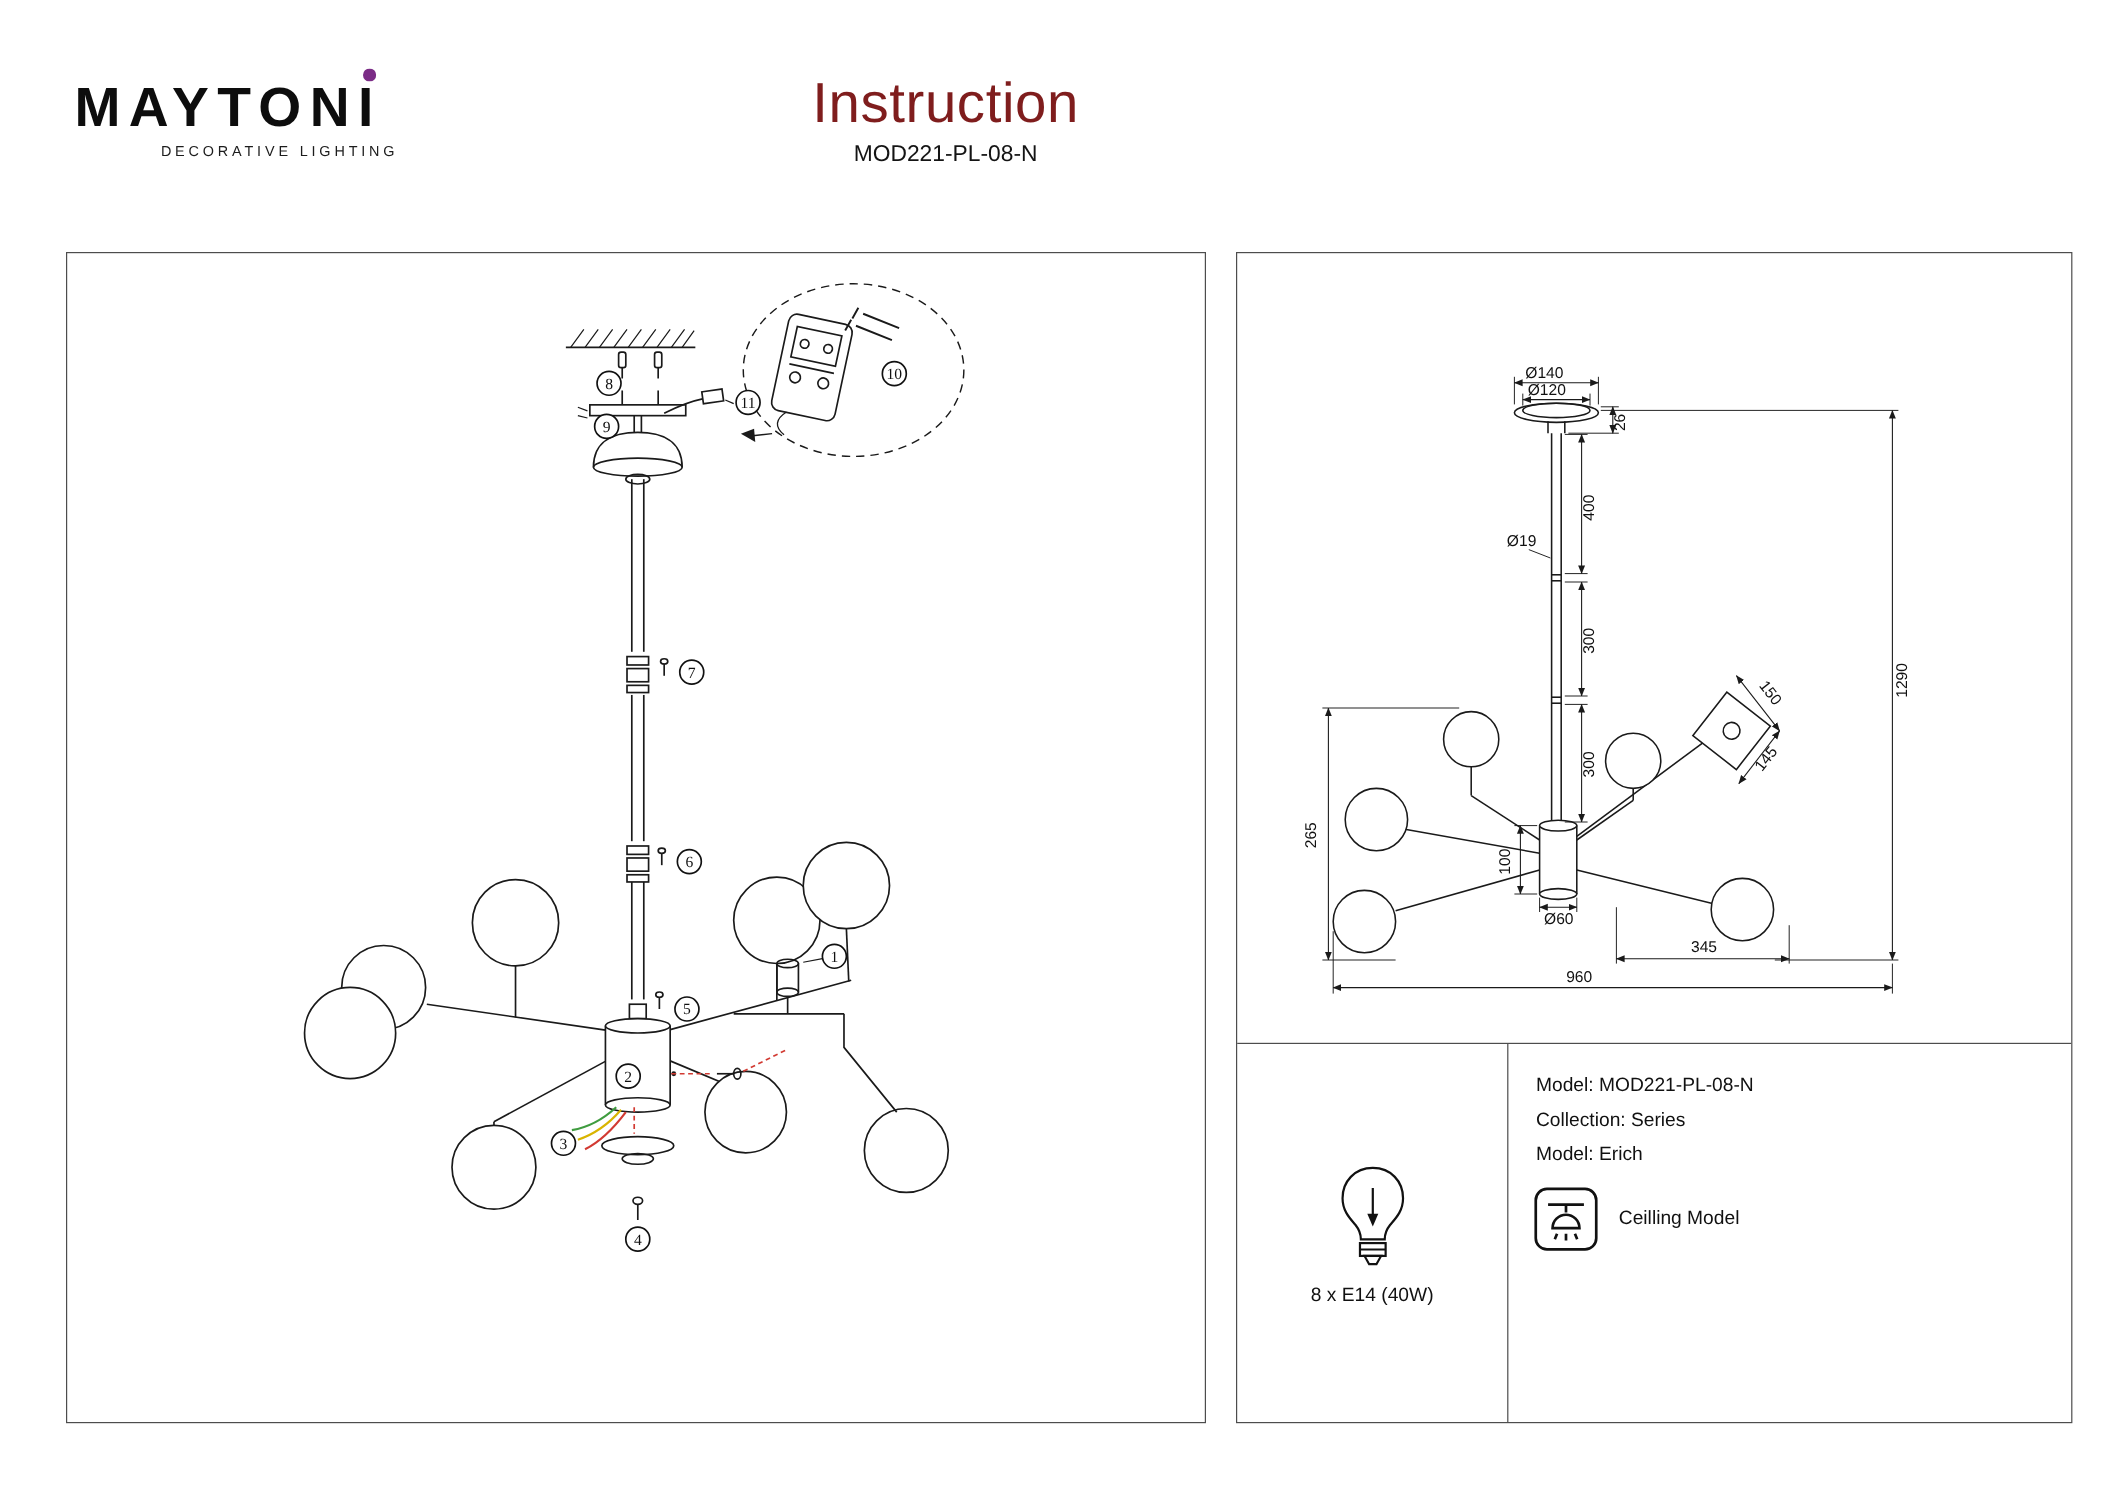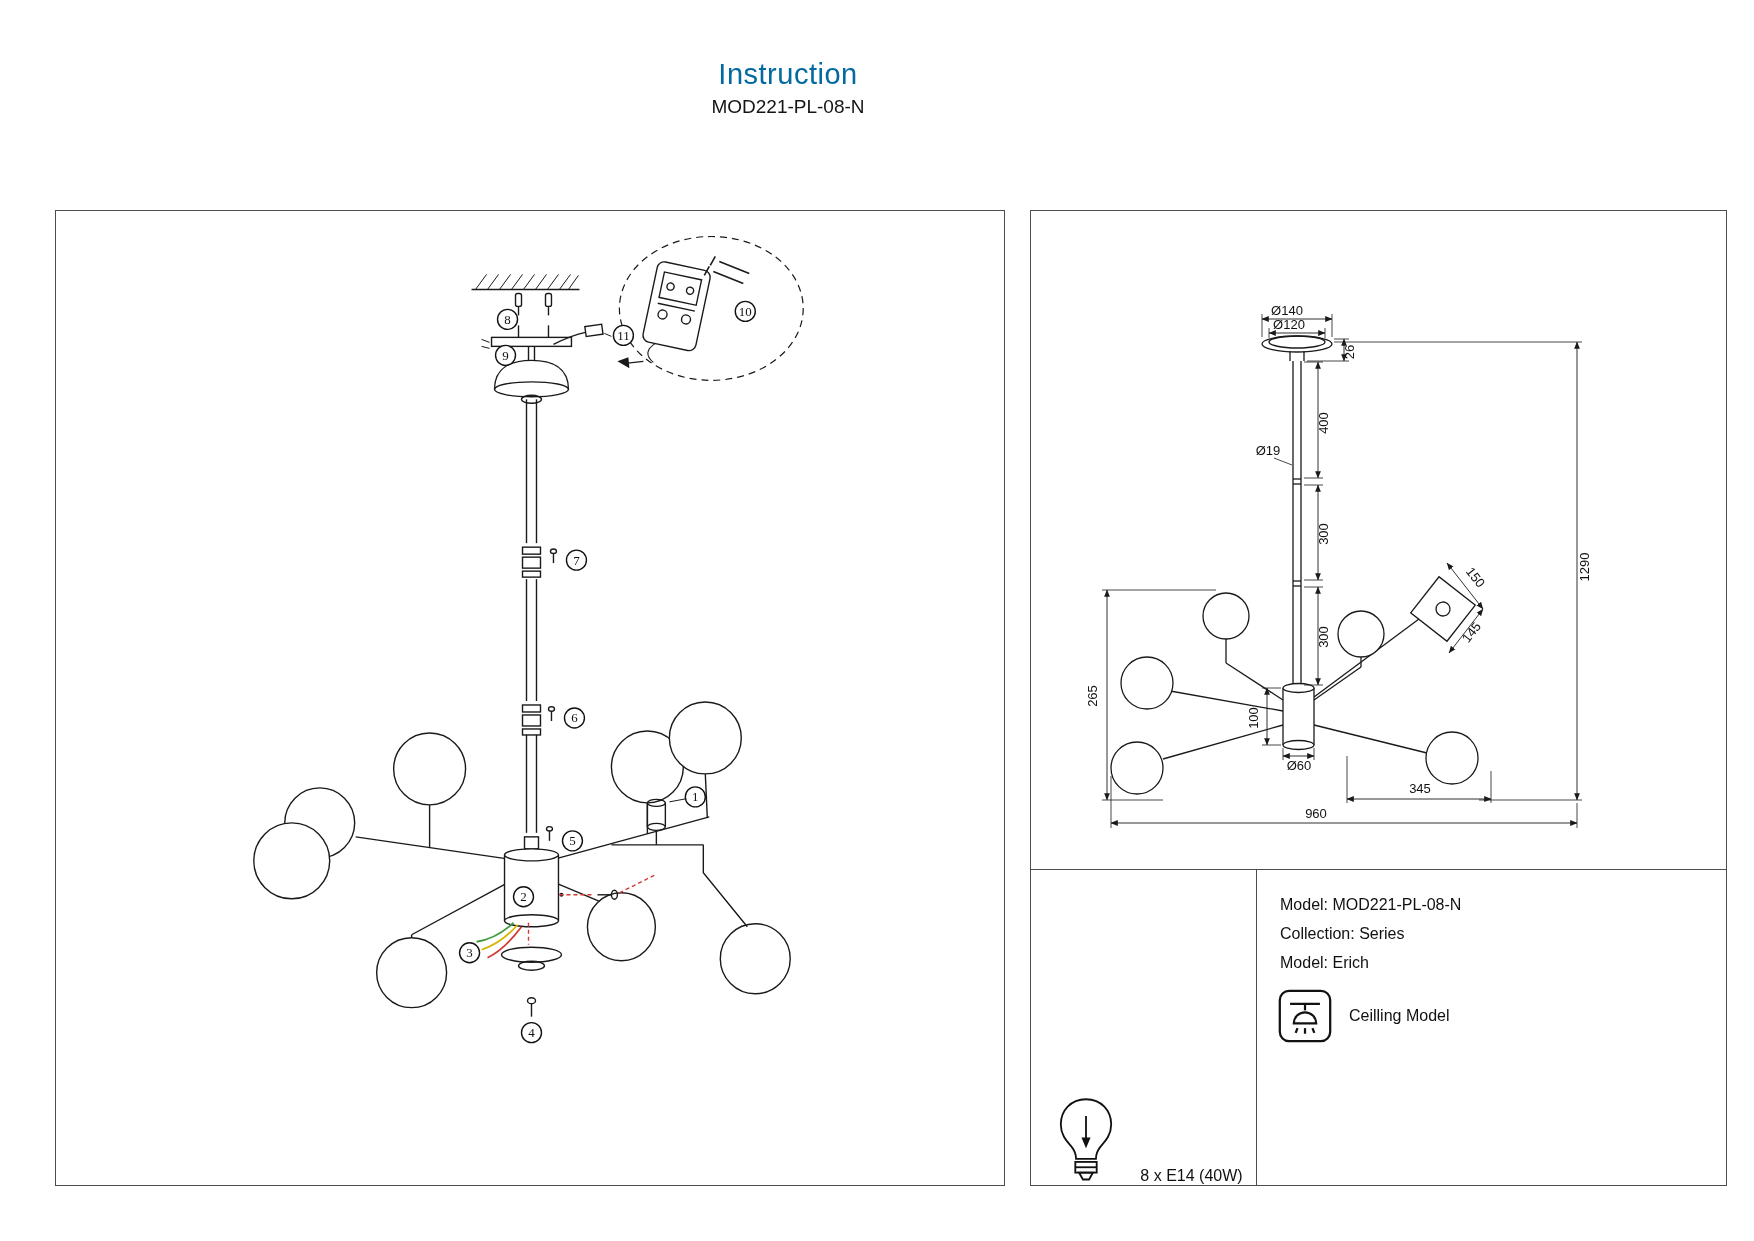--- a/index.html
+++ b/index.html
@@ -8,46 +8,52 @@
   body{width:1754px;height:1241px;background:#fff;font-family:"Liberation Sans",sans-serif;color:#111}
   .page{position:relative;width:1754px;height:1241px;background:#fff;overflow:hidden}
 
   
   .logo{position:absolute;left:62px;top:66px;width:272px}
   .logo-word{font-size:46px;font-weight:bold;letter-spacing:7px;line-height:1;color:#0d0d0d;white-space:nowrap}
   .logo-i{position:relative;display:inline-block}
   .logo-dot{position:absolute;left:50%;top:-9px;transform:translateX(-50%);width:11px;height:11px}
   .logo-sub{margin-top:7px;font-size:12px;letter-spacing:3.2px;color:#1c1c1c;text-align:right;padding-right:2px}
   .title-block{position:absolute;left:788px;top:58px;transform:translateX(-50%);text-align:center}
-  .page-title{font-size:29px;font-weight:500;margin:0;letter-spacing:.5px;color:#0369a1}
+  .page-title{font-size:47px;font-weight:500;margin:0;letter-spacing:.5px;color:#7f1d1d}
   .model-code{font-size:19px;margin-top:5px;color:#141414}
 
   
   .panel{position:absolute;border:1.5px solid #4d4d4d;background:#fff}
   .panel-left{left:55px;top:210px;width:950px;height:976px}
   .panel-right{left:1030px;top:210px;width:697px;height:976px;display:flex;flex-direction:column}
   .dim-area{height:659px;border-bottom:1.5px solid #4d4d4d}
   .info-row{flex:1;display:flex;min-height:0}
-  .bulb-cell{width:226px;border-right:1.5px solid #4d4d4d;display:flex;flex-direction:row;align-items:flex-end;justify-content:center;gap:12px}
+  .bulb-cell{width:226px;border-right:1.5px solid #4d4d4d;display:flex;flex-direction:column;align-items:center;justify-content:center;gap:12px}
   .bulb-text{font-size:16px;color:#111}
   .product-cell{flex:1;padding:26px 10px 0 20px;font-size:16px;color:#111}
   .product-line{margin:0 0 11px 3px}
   .category-row{display:flex;align-items:center;gap:16px;margin-top:16px}
 
   svg{display:block}
   svg text{font-family:"Liberation Sans",sans-serif}
   .co circle{fill:#fff;stroke:#111;stroke-width:1.4}
   .co text{font:13px "Liberation Serif",serif;fill:#111;text-anchor:middle;dominant-baseline:central;stroke:none}
   .dt{font-size:13px;fill:#111;text-anchor:middle;stroke:none}
 </style>
 </head>
 <body>
 
 <div class="page">
 
+  <div class="logo">
+    <div class="logo-word"><span>MAYTON</span><span class="logo-i"><span>I</span><svg class="logo-dot" viewBox="0 0 10 10">
+            <circle cx="5" cy="5" r="5" fill="#7b2c86"></circle>
+          </svg></span></div>
+    <div class="logo-sub">DECORATIVE LIGHTING</div>
+  </div>
 
   <div class="title-block">
     <h1 class="page-title">Instruction</h1>
     <div class="model-code">MOD221-PL-08-N</div>
   </div>
 
   <section class="panel panel-left">
     <svg viewBox="0 0 948 973" width="947" height="973">
       <g fill="none" stroke="#1a1a1a" stroke-width="1.4">
 

